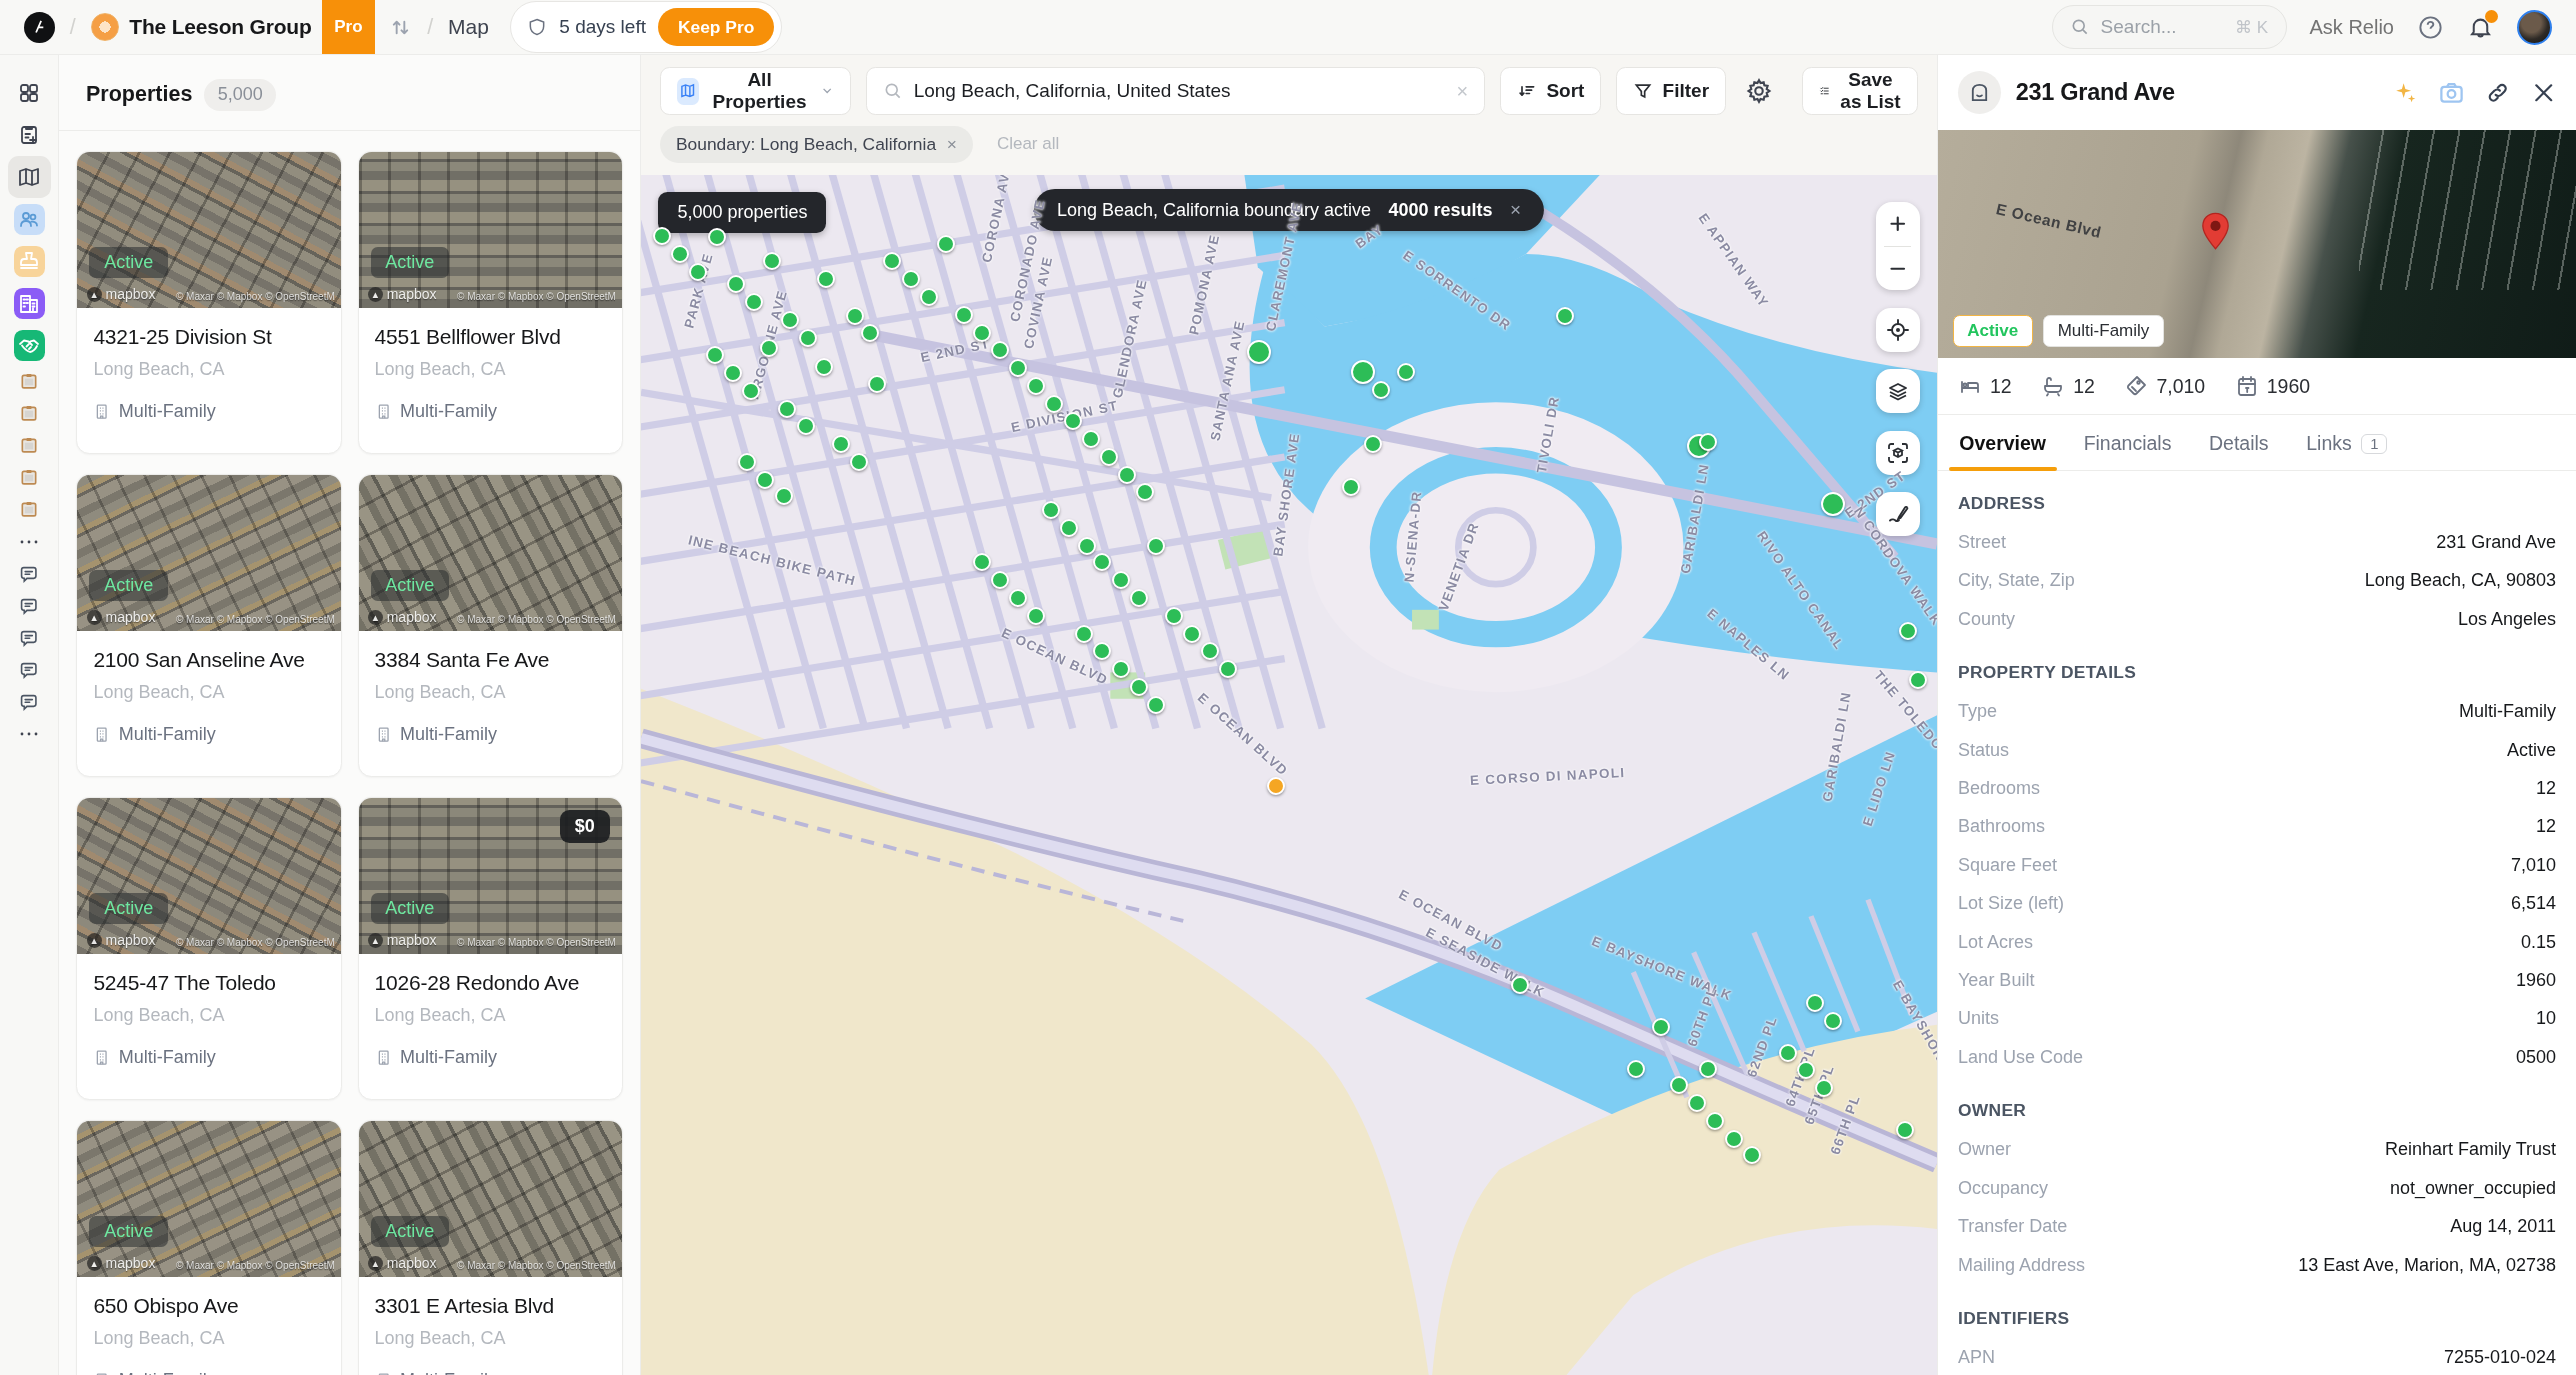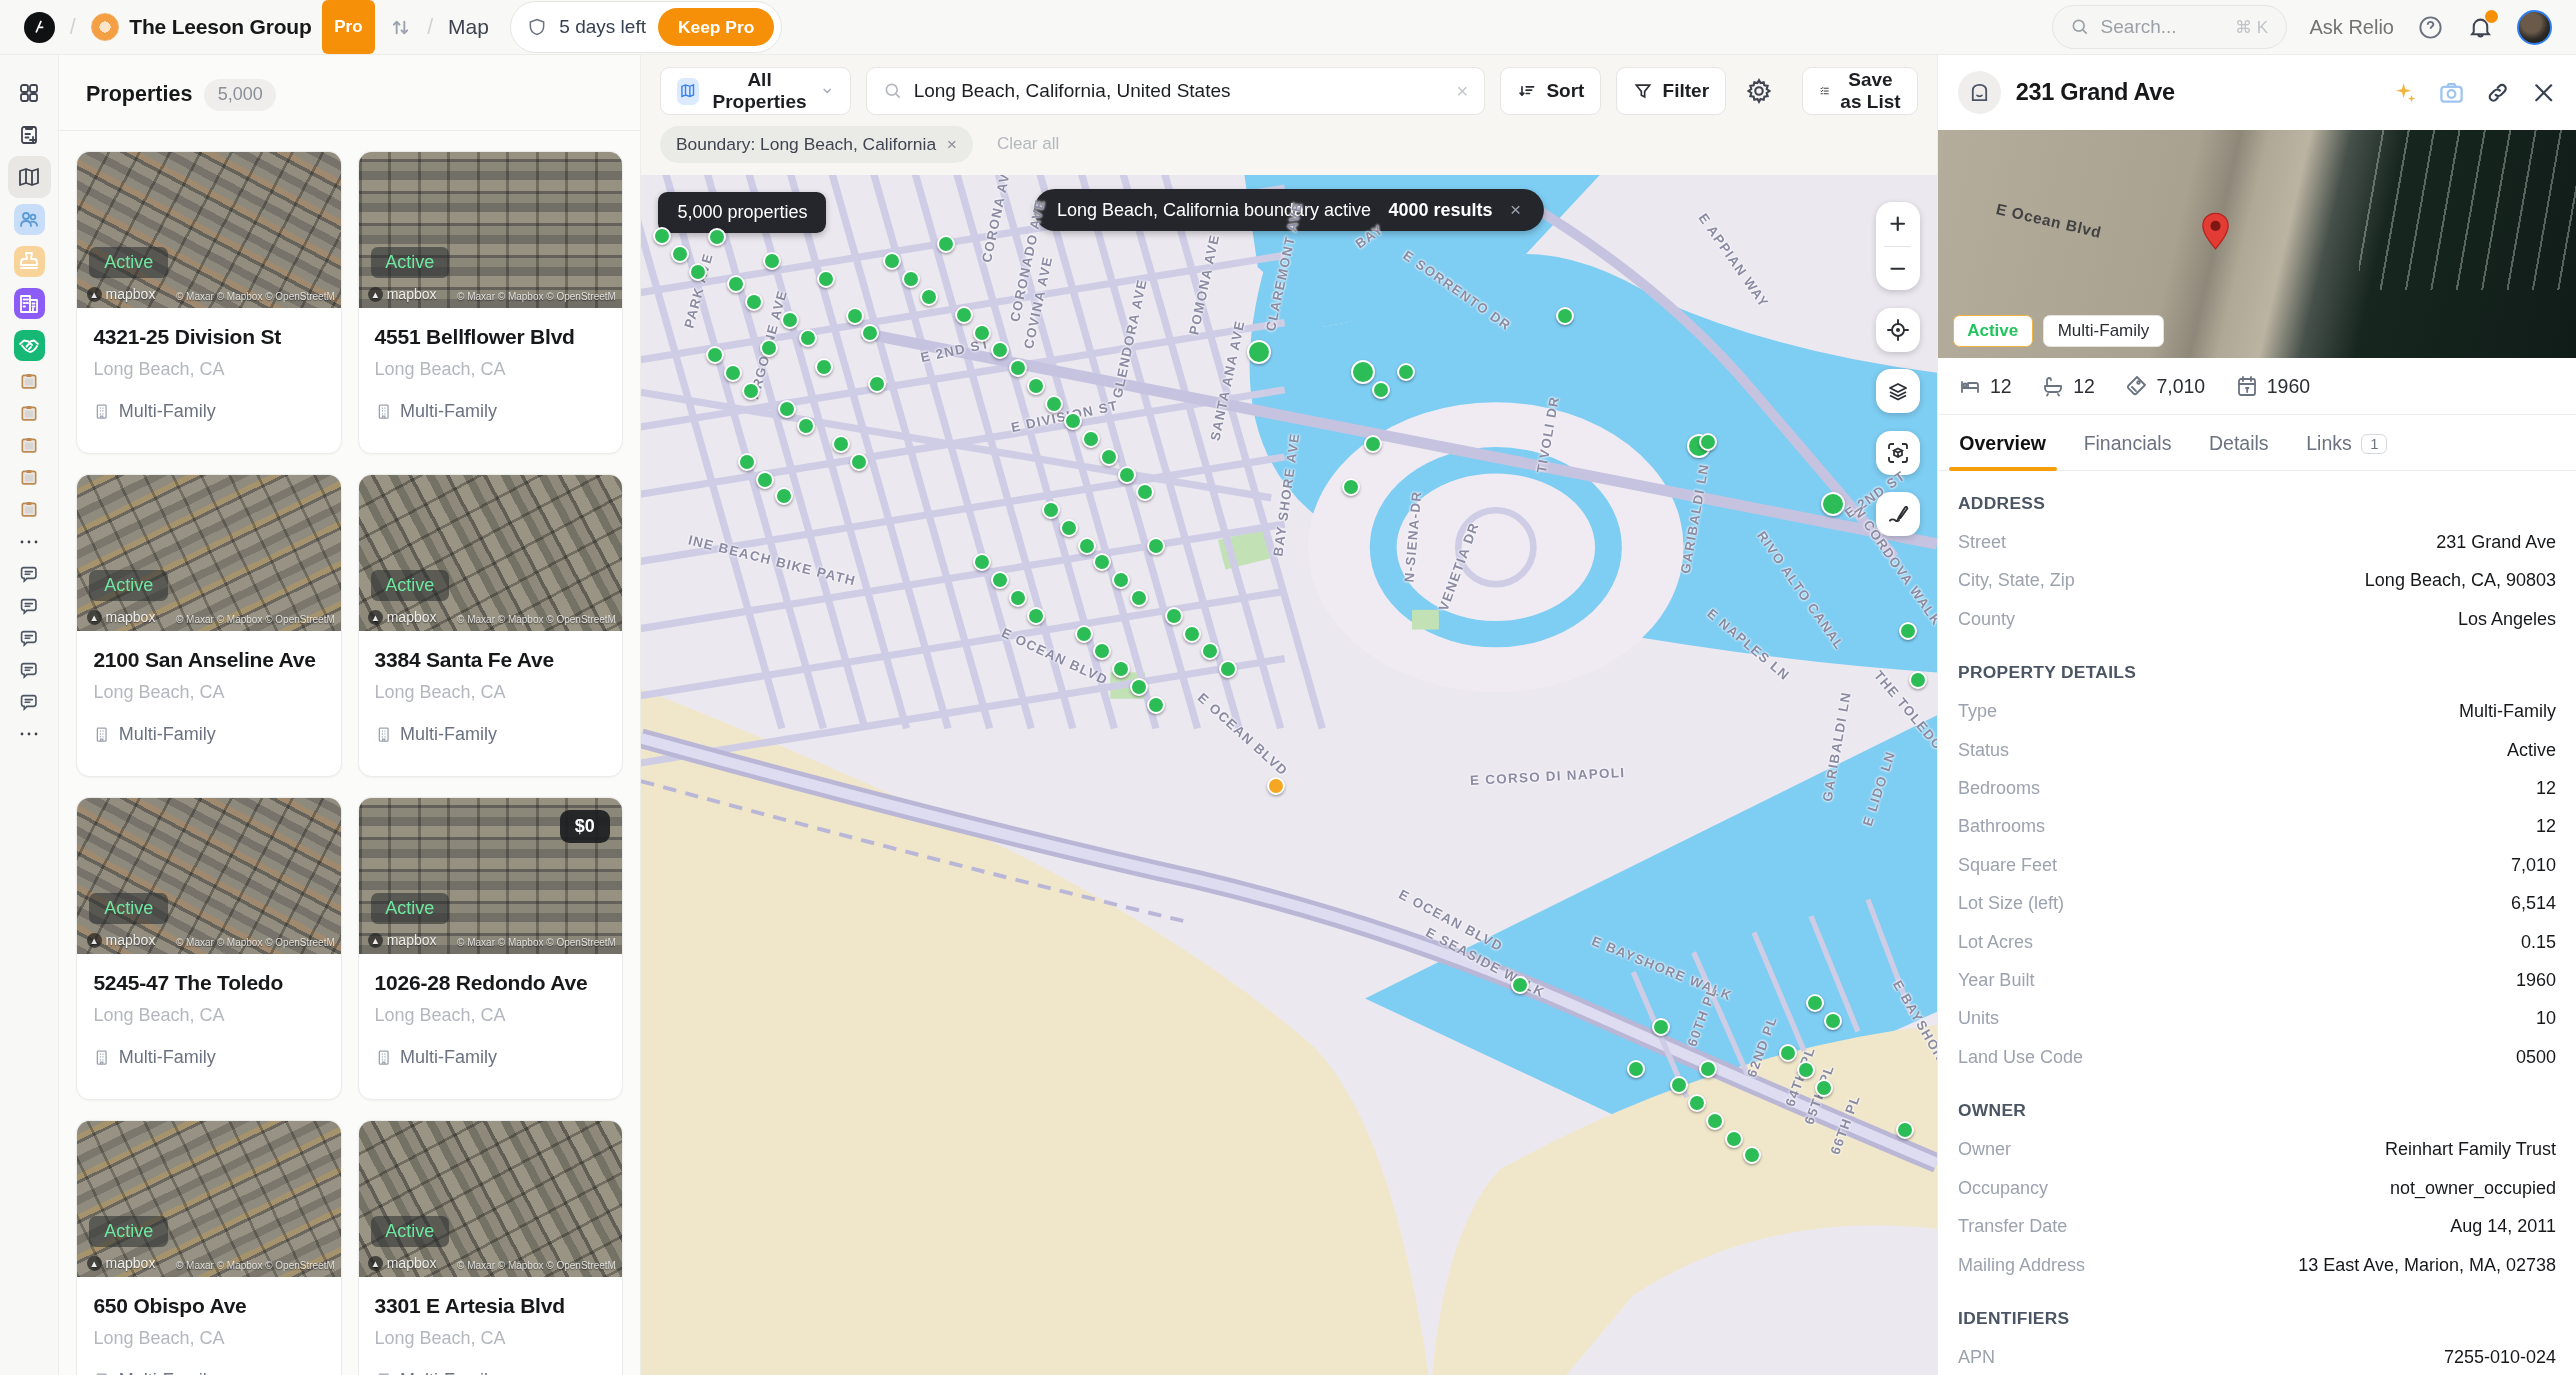--- a/index.html
+++ b/index.html
@@ -11,21 +11,21 @@
     background:#f8f8f6; border-bottom:0.7px solid #ececea; }
   .topbar .left { display:flex; align-items:center; gap:14.8px; flex:1; }
   .logo-dot { width:31px; height:31px; border-radius:50%; background:#101113; color:#fff;
     display:flex; align-items:center; justify-content:center; font-weight:700; font-size:17.4px; }
   .slash { color:#d2d2cf; font-size:21.5px; font-weight:300; }
   .team { display:flex; align-items:center; gap:10.7px; }
   .team-avatar { width:28px; height:28px; border-radius:50%;
     background:radial-gradient(circle at 50% 50%, #fde4c8 0 30%, #f59f45 31% 100%); border:1.3px solid #f0b267;}
   .team-name { font-size:21px; font-weight:700; letter-spacing:-0.2px;}
   .pill-pro { background:#f79009; color:#fff; font-size:17px; font-weight:700;
-    padding:17px 12px; border-radius:6px; }
+    padding:17px 12px; border-radius:0; }
   .icon-btn { color:#9ca3af; display:flex; align-items:center; }
   .crumb { font-size:21px; color:#3f4450; }
   .trial { display:flex; align-items:center; gap:12px; background:#fff; border:0.7px solid #e7e6e3;
     border-radius:670px; padding:5.4px 6.7px 5.4px 16px; margin-left:6.7px;}
   .trial-text { font-size:19px; color:#374151; }
   .keep-pro { background:#f79009; color:#fff; font-weight:700; font-size:17.4px;
     padding:8.7px 20px; border-radius:670px; border:none; }
   .topbar .right { display:flex; align-items:center; gap:23px; }
   .searchpill { display:flex; align-items:center; gap:10.7px; background:#f6f6f4; border:0.7px solid #e5e5e2;
     border-radius:670px; padding:10px 17.4px; width:235px; }
@@ -72,21 +72,21 @@
     color:#6ee7a0; font-size:18px; padding:5.4px 14.8px; border-radius:6.7px; }
   .badge-price { position:absolute; right:12px; top:12px; background:rgba(28,30,33,.92);
     color:#fff; font-size:18px; font-weight:700; padding:6px 14.8px; border-radius:9.4px; }
   .wm { position:absolute; left:9.4px; bottom:5.4px; display:flex; align-items:center; gap:4px;
     color:#fff; font-size:14px; opacity:.85; text-shadow:0 0.7px 1.3px rgba(0,0,0,.6);}
   .wm .dot { width:14.8px; height:14.8px; border-radius:50%; background:rgba(30,30,30,.8); color:#fff;
     font-size:9.4px; display:flex; align-items:center; justify-content:center;}
   .attrib { position:absolute; right:6.7px; bottom:5.4px; color:rgba(255,255,255,.8); font-size:10px;
     text-shadow:0 0.7px 1.3px rgba(0,0,0,.6); max-width:60%; white-space:nowrap; overflow:hidden;}
   .card-body { padding:17.4px 16px; }
-  .card-title { font-size:21px; font-weight:700; letter-spacing:-0.2px; margin-bottom:9.4px;}
+  .card-title { font-size:21px; font-weight:400; letter-spacing:-0.2px; margin-bottom:9.4px;}
   .card-city { font-size:18px; color:#b4b8be; margin-bottom:21.5px;}
   .card-type { font-size:18px; color:#6b7280; display:flex; align-items:center; gap:8px;}
 
   
   .center { flex:1; display:flex; flex-direction:column; min-width:0;}
   .toolstrip { background:#f7f6f3; padding:12px 19px 0; }
   .toolrow { display:flex; align-items:center; gap:14.8px; }
   .btn { background:#fff; border:0.7px solid #e6e5e2; border-radius:9.4px; height:48px;
     display:flex; align-items:center; gap:9.4px; padding:0 16px; font-size:19px; color:#1c1e22; font-weight:600;}
   .scope-ic { width:27px; height:27px; border-radius:6.7px; background:#dbeafe; color:#3b82f6;

